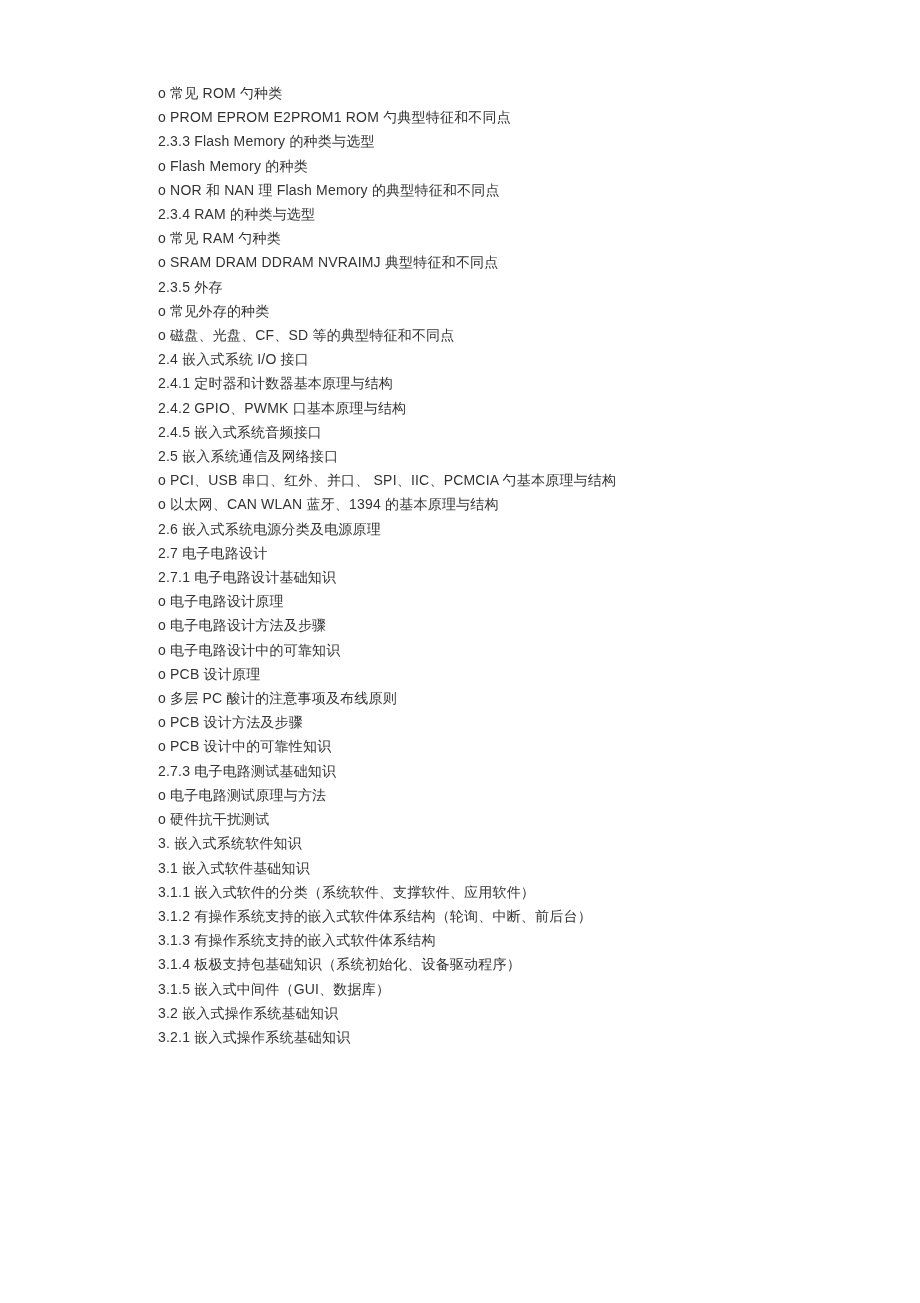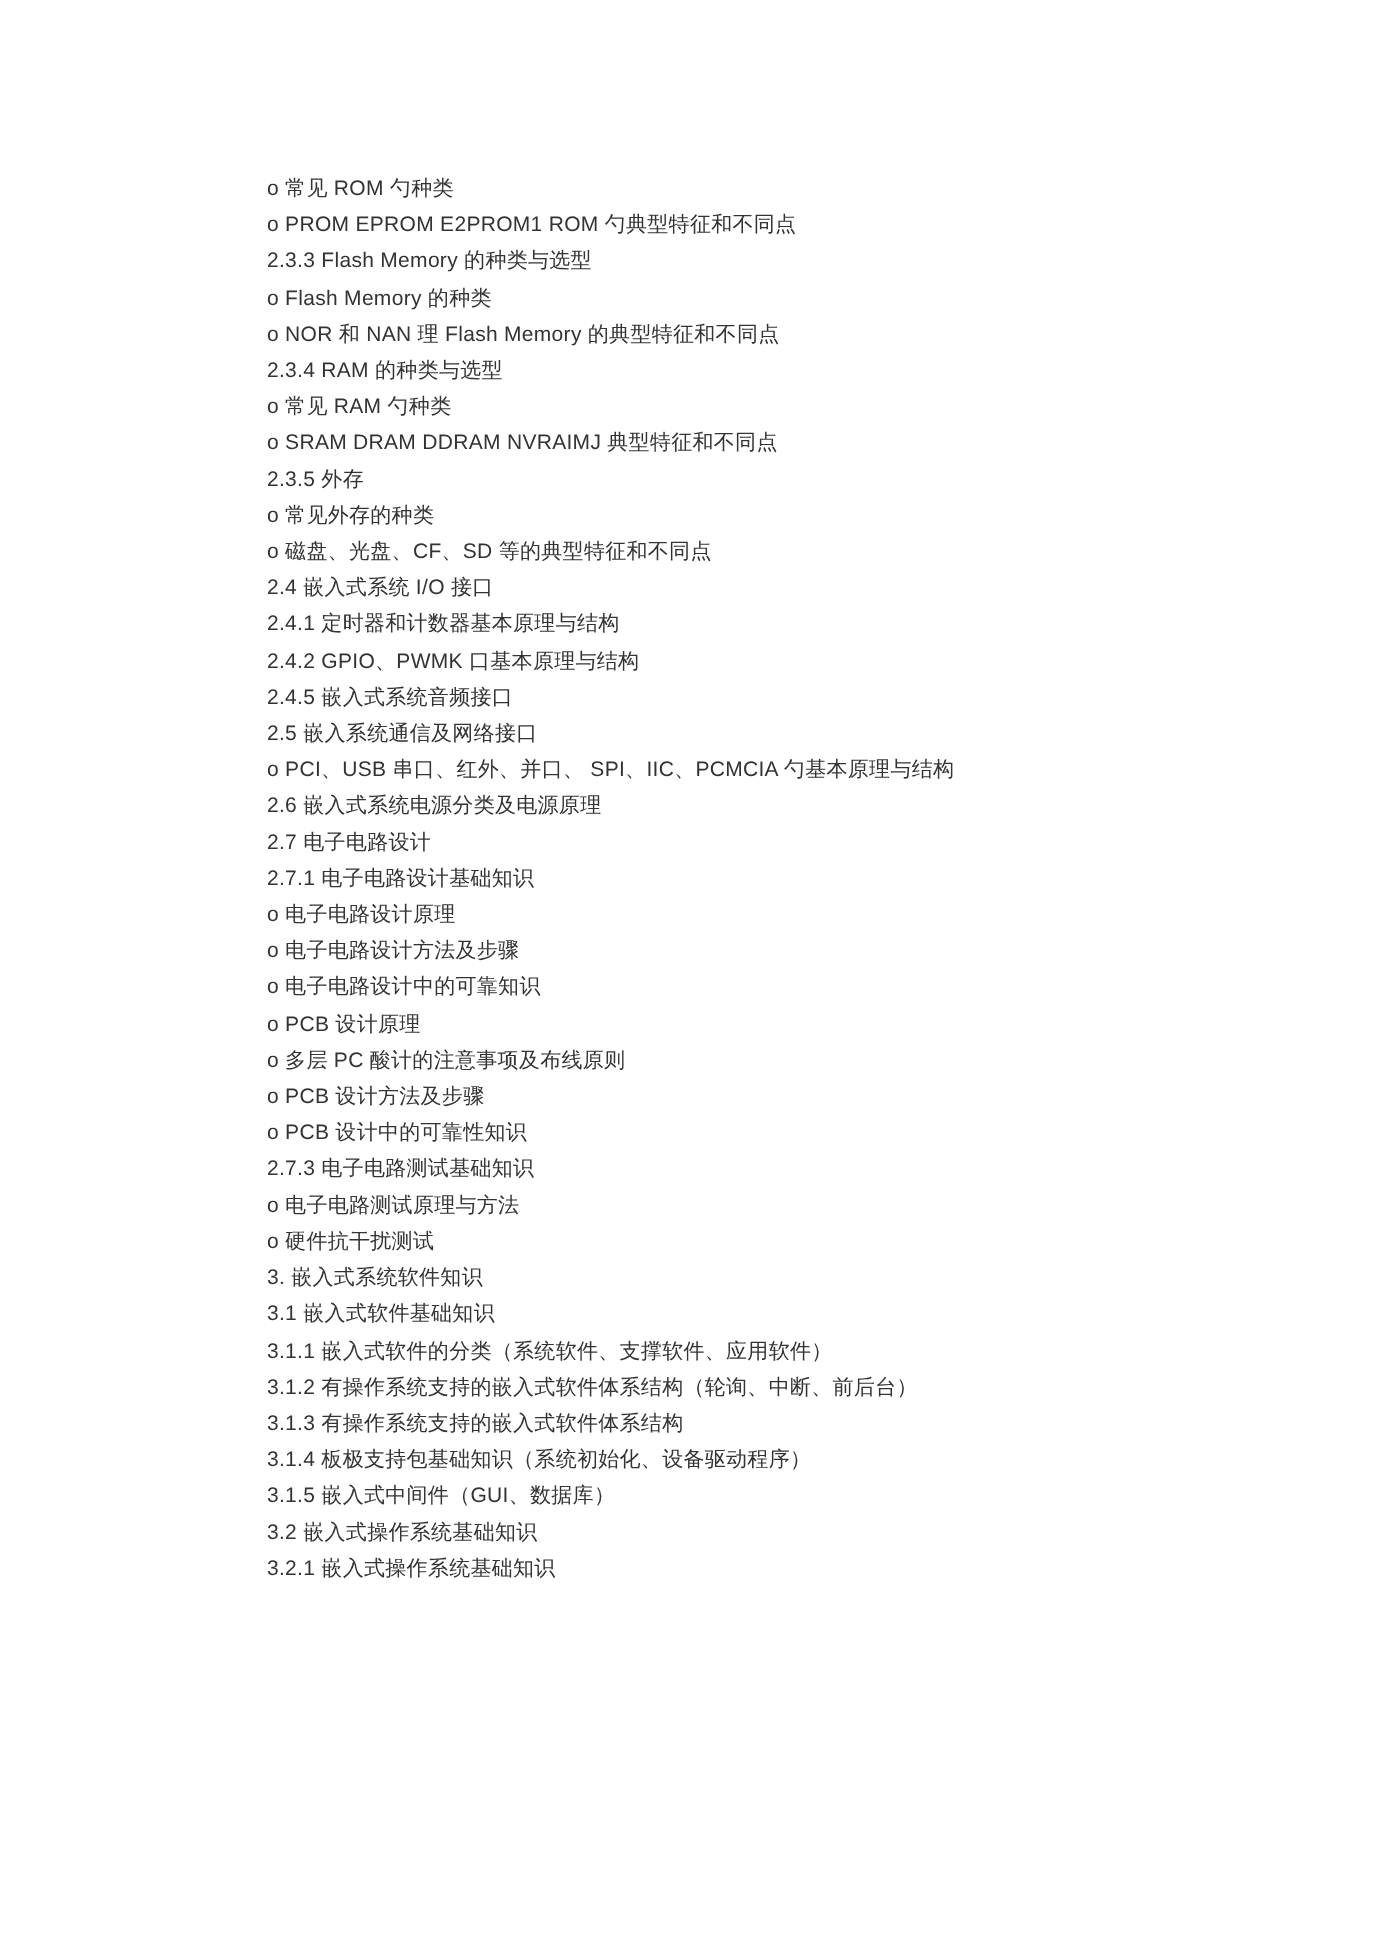--- a/index.html
+++ b/index.html
@@ -3,23 +3,22 @@
   <meta charset="utf-8">
   <style>
     body {
       margin: 0;
       padding: 0;
       background: #ffffff;
       font-family: "Microsoft YaHei", "SimSun", Arial, sans-serif;
       width: 920px;
     }
     .page {
-      padding: 113px 0 60px 158px;
+      padding: 81px 0 60px 158px;
       width: 620px;
-      margin-left: 20px;
     }
     .line {
       font-size: 14px;
       color: #333333;
       line-height: 24.2px;
       white-space: nowrap;
       letter-spacing: 0.2px;
     }
   </style>
 </head>
@@ -37,20 +36,21 @@
       <div class="line">o SRAM DRAM DDRAM NVRAIMJ 典型特征和不同点</div>
       <div class="line">2.3.5   外存</div>
       <div class="line">o 常见外存的种类</div>
       <div class="line">o 磁盘、光盘、CF、SD 等的典型特征和不同点</div>
       <div class="line">2.4  嵌入式系统   I/O 接口</div>
       <div class="line">2.4.1   定时器和计数器基本原理与结构</div>
       <div class="line">2.4.2   GPIO、PWMK 口基本原理与结构</div>
       <div class="line">2.4.5   嵌入式系统音频接口</div>
       <div class="line">2.5  嵌入系统通信及网络接口</div>
       <div class="line">o PCI、USB 串口、红外、并口、 SPI、IIC、PCMCIA 勺基本原理与结构</div>
+      <div class="line">o 以太网、CAN WLAN 蓝牙、1394 的基本原理与结构</div>
       <div class="line">2.6  嵌入式系统电源分类及电源原理</div>
       <div class="line">2.7  电子电路设计</div>
       <div class="line">2.7.1   电子电路设计基础知识</div>
       <div class="line">o 电子电路设计原理</div>
       <div class="line">o 电子电路设计方法及步骤</div>
       <div class="line">o 电子电路设计中的可靠知识</div>
       <div class="line">o PCB 设计原理</div>
       <div class="line">o 多层 PC 酸计的注意事项及布线原则</div>
       <div class="line">o PCB 设计方法及步骤</div>
       <div class="line">o PCB 设计中的可靠性知识</div>

